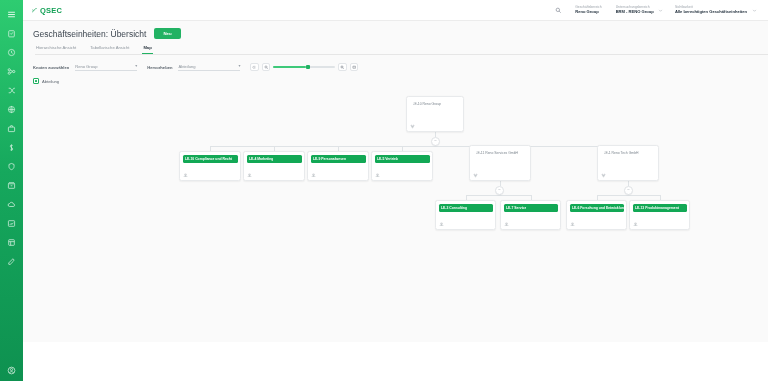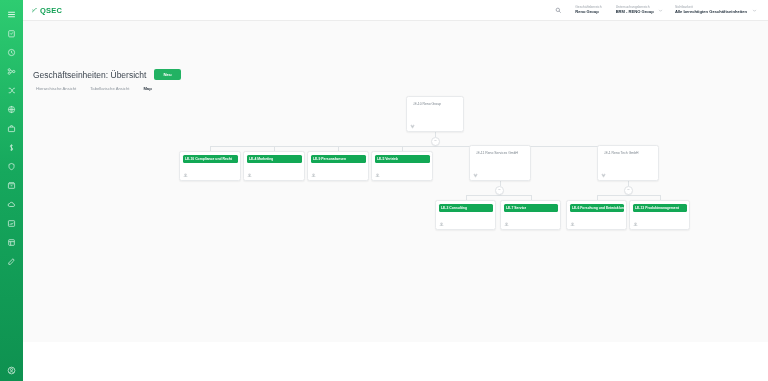--- a/index.html
+++ b/index.html
@@ -42,21 +42,21 @@
   .hdr-field { display: flex; align-items: flex-start; margin-right: 4px; }
   .hdr-txt { display: flex; flex-direction: column; line-height: 1.15; }
   .hdr-label { font-size: 3.3px; color: #9aa1a9; letter-spacing: .05px; }
   .hdr-value { font-size: 4.1px; color: #1f2d3a; font-weight: 700; margin-top: .5px; }
   .caret { width: 8px; display:flex; align-items:center; justify-content:center;
     color:#9aa1a9; margin-left: 3px; margin-top: 2px; }
   .f1 { margin-left: 0; } .f2 { margin-left: 10px; } .f3 { margin-left: 6px; }
 
   
   .page-head { padding: 7px 0 0 10px; }
-  .title-row { display: flex; align-items: center; gap: 8px; margin-top: 41px; }
+  .title-row { display: flex; align-items: center; gap: 8px; }
   .page-title { font-size: 8.5px; color: #3d4650; font-weight: 400; }
   .new-btn {
     background: #22b263; color: #fff; border: none; border-radius: 2px;
     font-size: 4.3px; font-weight: 700; padding: 3px 9px; cursor: pointer;
     font-family: "Liberation Sans", sans-serif;
   }
   .tabs { display: flex; align-items: flex-end; gap: 12px;
     margin: 6px 0 0 2px; border-bottom: 1px solid #e6e6e6; padding-right: 10px; }
   .tab { font-size: 4.2px; color: #8c949c; padding: 0 1px 3px 1px;
     cursor: pointer; border-bottom: 1.4px solid transparent; }

